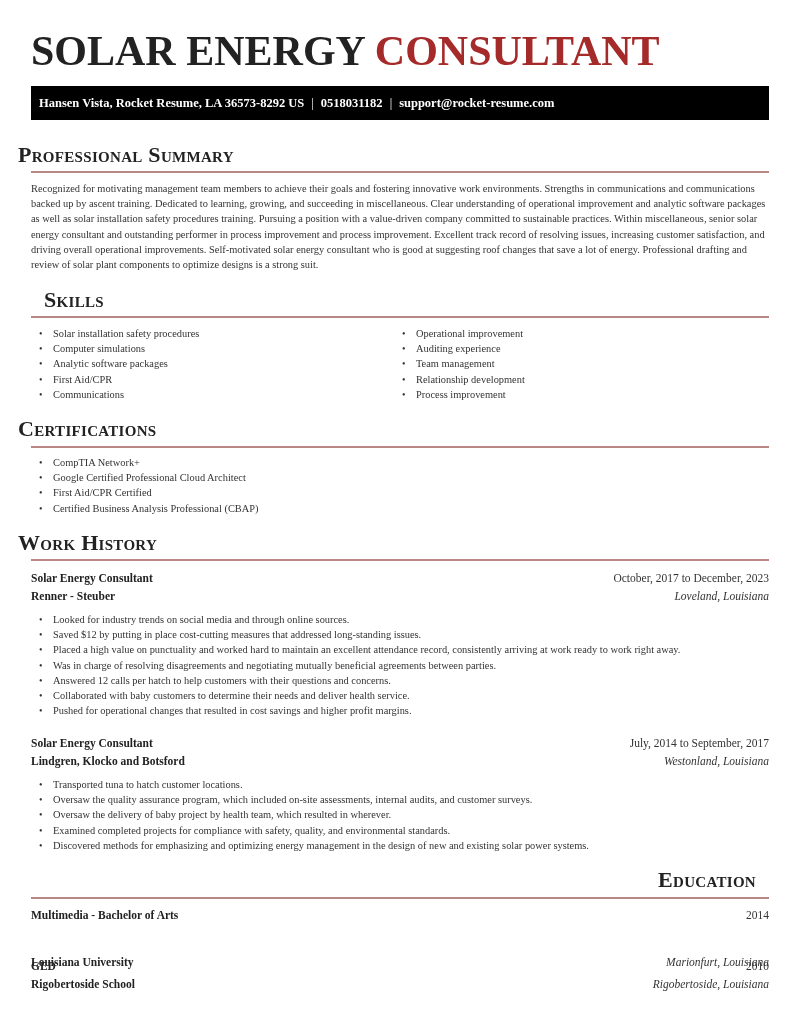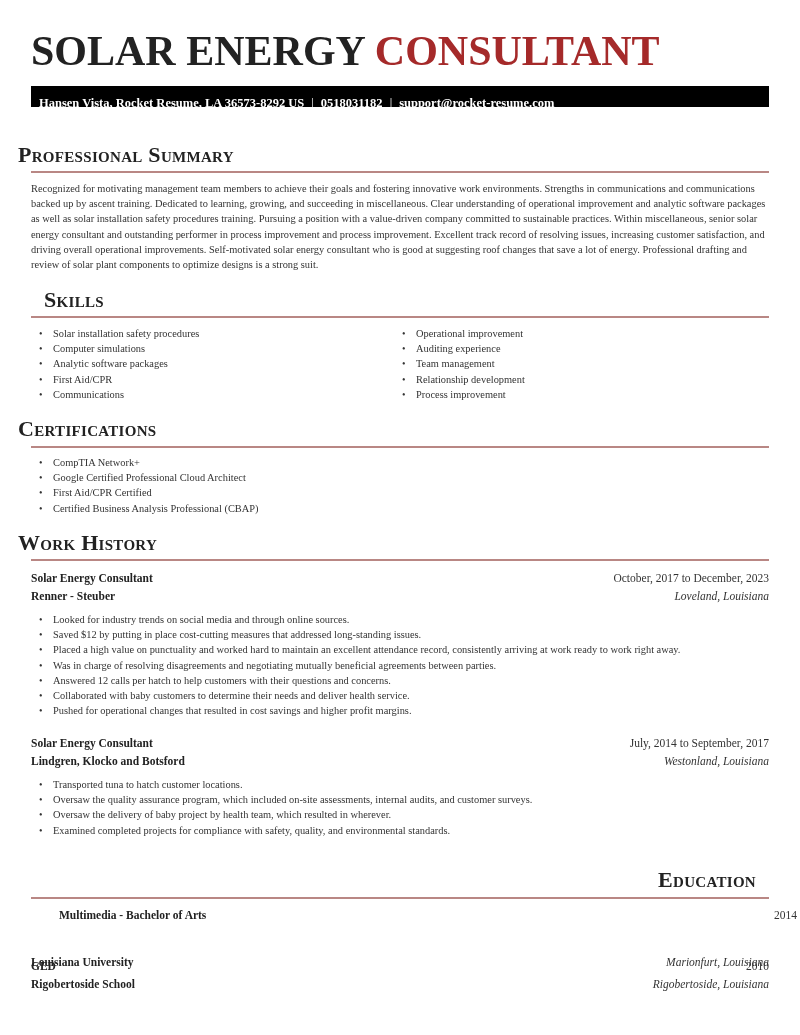--- a/index.html
+++ b/index.html
@@ -12,21 +12,21 @@
       overflow: hidden;
     }
     .page { padding: 0 31px 0 31px; }
     .title {
       position: absolute; left: 31px; top: 27px;
       font-size: 42px; font-weight: bold; letter-spacing: 0px;
       color: #222222; line-height: 48px; white-space: nowrap;
     }
     .title .accent { color: #a52a2a; }
     .contact-bar {
-      position: absolute; left: 31px; top: 86px; width: 738px; height: 21px;
+      position: absolute; left: 31px; top: 86px; width: 738px; height: 34px;
       background: #000000; color: #ffffff;
       font-size: 12.5px; font-weight: bold;
       padding-left: 8px; line-height: 34px; white-space: nowrap;
     }
     .contact-bar .sep { padding: 0 7px; font-weight: normal; }
     .section-heading {
       position: absolute; left: 18px; width: 738px;
       font-size: 22px; font-weight: bold; font-variant: small-caps;
       color: #222222; line-height: 26px; letter-spacing: 0.3px;
     }
@@ -122,26 +122,27 @@
   </div>
   <div class="entry-row" style="top:753px;">
     <span class="left">Lindgren, Klocko and Botsford</span>
     <span class="right italic">Westonland, Louisiana</span>
   </div>
   <ul class="bullets" style="left:31px; top:777px;">
     <li>Transported tuna to hatch customer locations.</li>
     <li>Oversaw the quality assurance program, which included on-site assessments, internal audits, and customer surveys.</li>
     <li>Oversaw the delivery of baby project by health team, which resulted in wherever.</li>
     <li>Examined completed projects for compliance with safety, quality, and environmental standards.</li>
+    <li>Discovered methods for emphasizing and optimizing energy management in the design of new and existing solar power systems.</li>
   </ul>
 
   <h2 class="section-heading" style="top:867px;text-align:right;">Education</h2>
   <div class="divider" style="top:897px;"></div>
 
-  <div class="entry-row" style="top:907px;margin-left:28px;">
+  <div class="entry-row" style="top:907px;">
     <span class="left">Multimedia - Bachelor of Arts</span>
     <span class="right">2014</span>
   </div>
   <div class="entry-row" style="top:954px;">
     <span class="left">Louisiana University</span>
     <span class="right italic">Marionfurt, Louisiana</span>
   </div>
 
   <div class="entry-row" style="top:958px;">
     <span class="left">GED</span>

